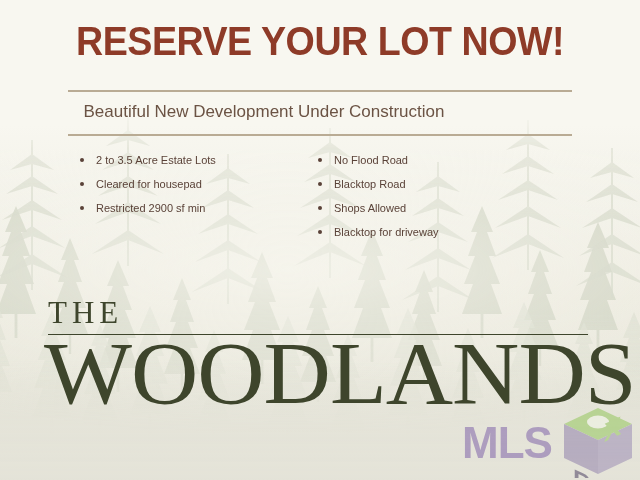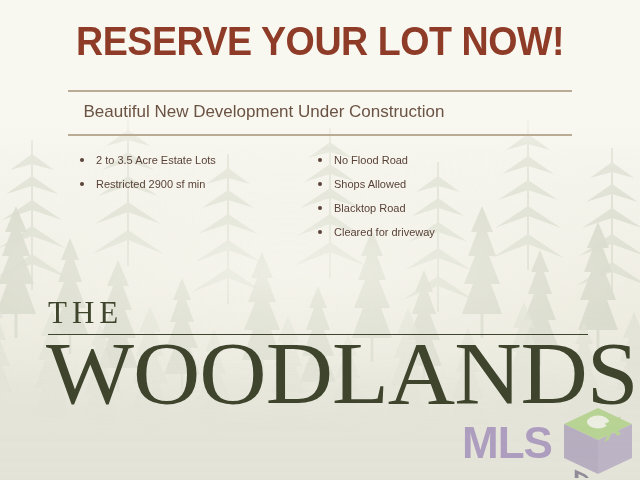--- a/index.html
+++ b/index.html
@@ -152,21 +152,20 @@
     background: #5a4238;
   }
 
   
   .logo {
     position: absolute;
     left: 0;
     top: 296px;
     width: 640px;
     height: 120px;
-    text-align: right;
   }
   .logo-the {
     position: absolute;
     left: 48px;
     top: 0;
     font-family: "Liberation Serif", serif;
     font-size: 31px;
     line-height: 34px;
     letter-spacing: 5px;
     color: #3e452c;
@@ -283,29 +282,30 @@
   <div class="rule top"></div>
 
   <div class="subtitle">Beautiful New Development Under Construction</div>
 
   <div class="rule bottom"></div>
 
   <div class="features">
     <div class="col col-left">
       <ul>
         <li>2 to 3.5 Acre Estate Lots</li>
+        <li>Cleared for housepad</li>
         <li>Restricted 2900 sf min</li>
       </ul>
     </div>
     <div class="col col-right">
       <ul>
         <li>No Flood Road</li>
+        <li>Blacktop Road</li>
         <li>Shops Allowed</li>
-        <li>Blacktop Road</li>
-        <li>Cleared for driveway</li>
+        <li>Blacktop for driveway</li>
       </ul>
     </div>
   </div>
 
   <div class="logo">
     <div class="logo-the">THE</div>
     <div class="logo-rule"></div>
     <div class="logo-word">WOODLANDS</div>
   </div>
 

